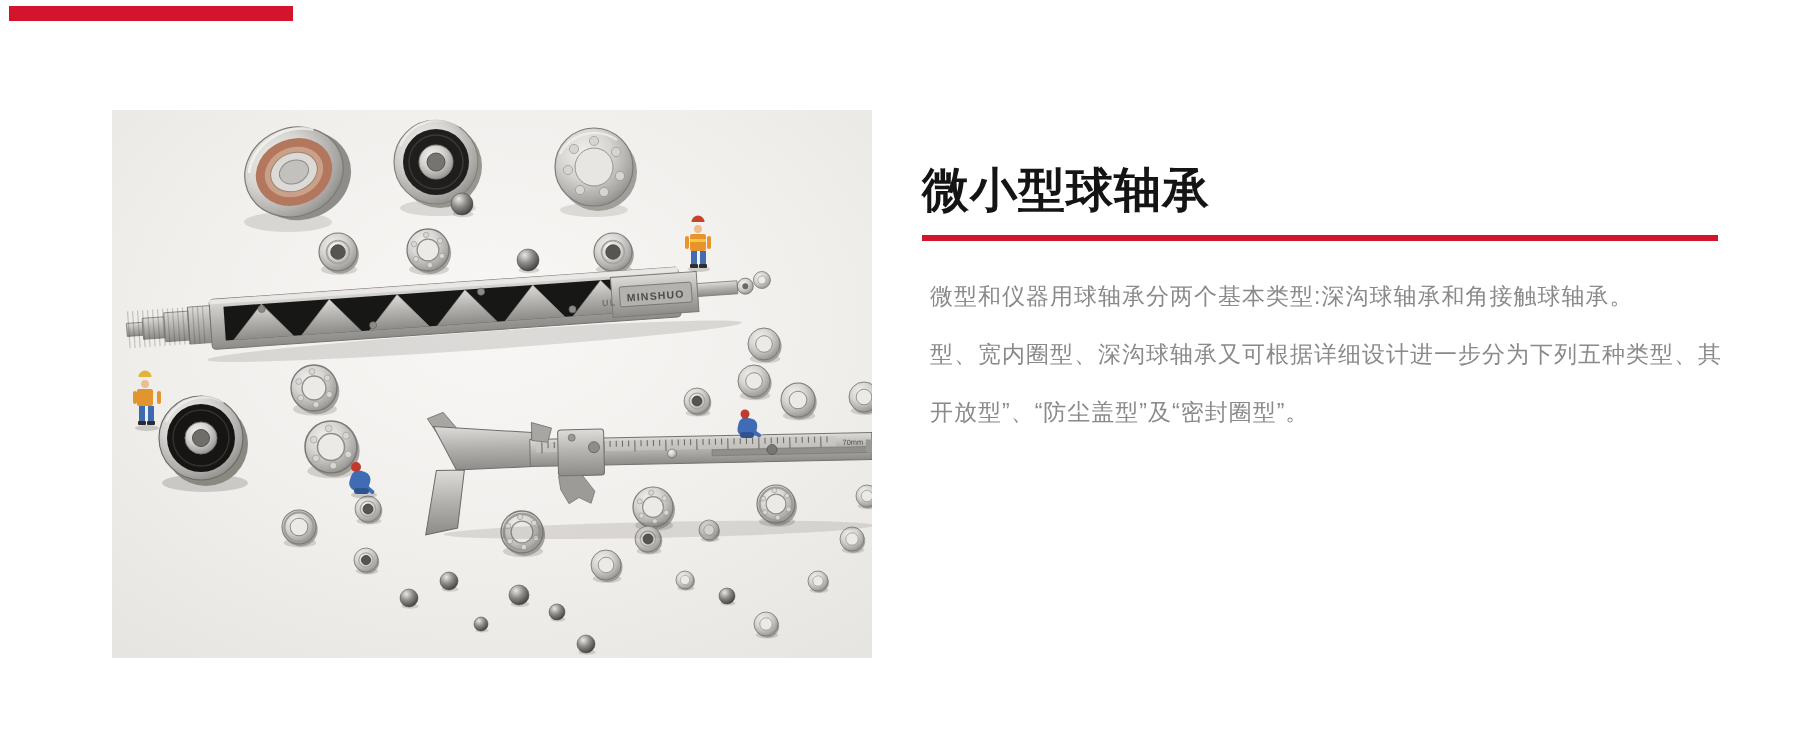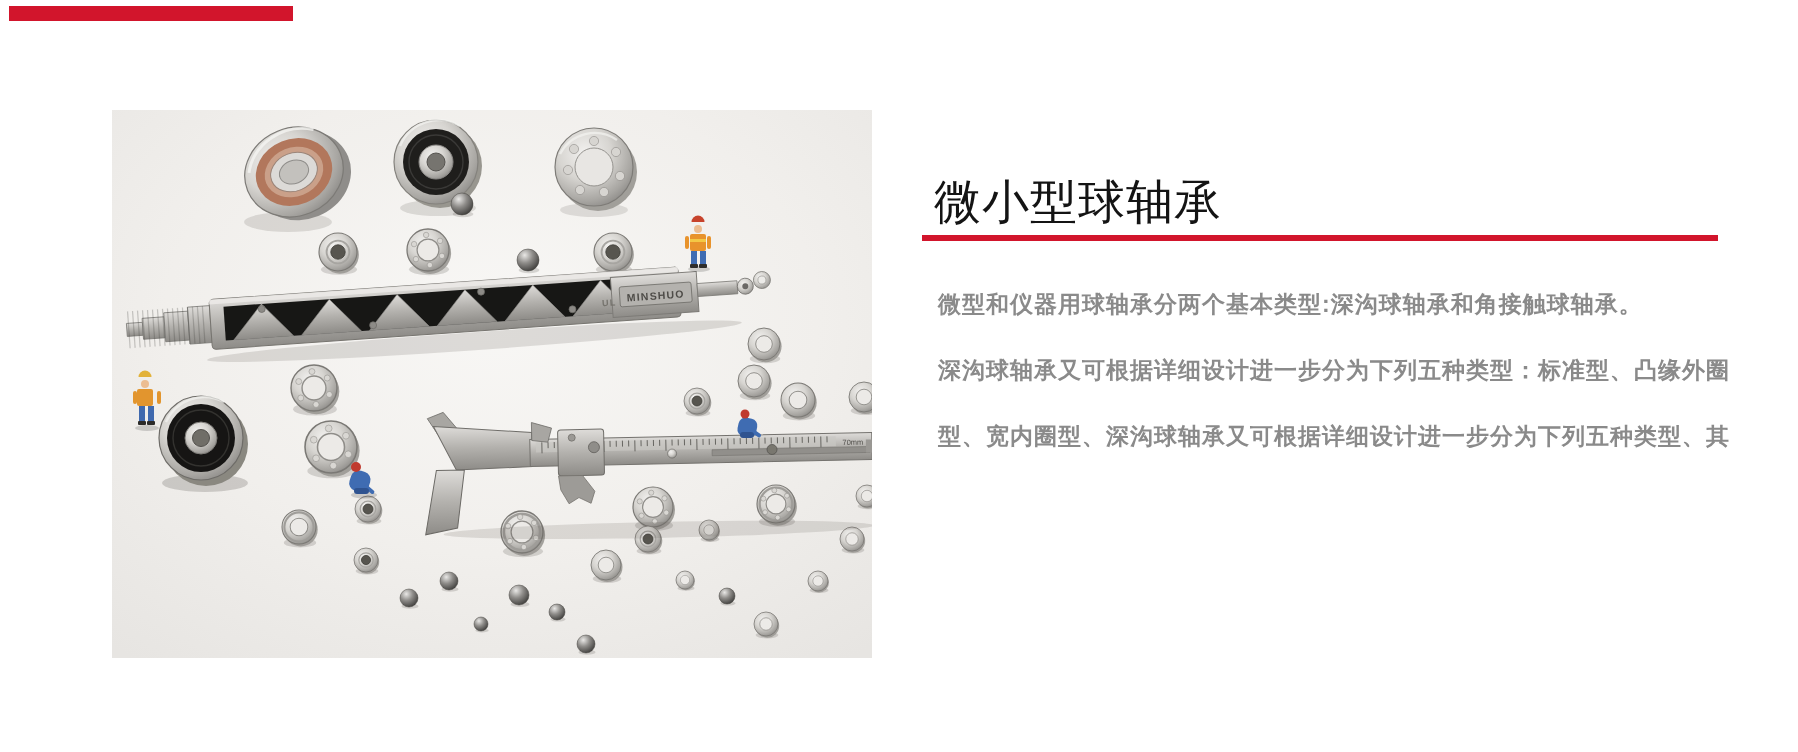--- a/index.html
+++ b/index.html
@@ -17,34 +17,34 @@
     background:var(--accent);
   }
   .photo-wrap{
     position:absolute;left:112px;top:110px;width:760px;height:548px;margin:0;
   }
   .photo-wrap svg{display:block;width:760px;height:548px;}
   .info{
     position:absolute;left:922px;top:0;width:800px;
   }
   .title{
-    position:absolute;left:0;top:164px;margin:12px;
-    font-size:47px;line-height:52px;font-weight:400;
+    position:absolute;left:0;top:164px;margin:0;
+    font-size:47px;line-height:52px;font-weight:700;
     letter-spacing:1px;color:var(--title-color);white-space:nowrap;
   }
   .divider{
     position:absolute;left:0;top:235px;width:796px;height:6px;
     background:var(--accent);
   }
   .description{
     position:absolute;left:0;top:263px;width:800px;
     font-size:23px;line-height:50px;letter-spacing:1px;
     color:var(--desc-color);
   }
-  .description p{margin:16px;white-space:nowrap;font-weight:bold;}
+  .description p{margin:8px;white-space:nowrap;}
   .brand-text{
     font-family:"Liberation Sans","DejaVu Sans",sans-serif;
     font-weight:700;letter-spacing:1.2px;
   }
 </style>
 </head>
 <body>
 
 <div class="top-accent"></div>
 
@@ -516,16 +516,16 @@
       <circle cx="633" cy="304" r="4.5" fill="#c03a2e"></circle>
     </g>
   </svg>
 </figure>
 
 <div class="info">
   <h1 class="title">微小型球轴承</h1>
   <div class="divider"></div>
   <div class="description">
       <p>微型和仪器用球轴承分两个基本类型:深沟球轴承和角接触球轴承。</p>
-      <p>深沟球轴承又可根据详细设计进一步分为下列五种类型：标准型、凸缘外圈</p>
       <p>型、宽内圈型、深沟球轴承又可根据详细设计进一步分为下列五种类型、其</p>
+      <p>开放型”、“防尘盖型”及“密封圈型”。</p>
     </div>
 </div>
 
 </body></html>

